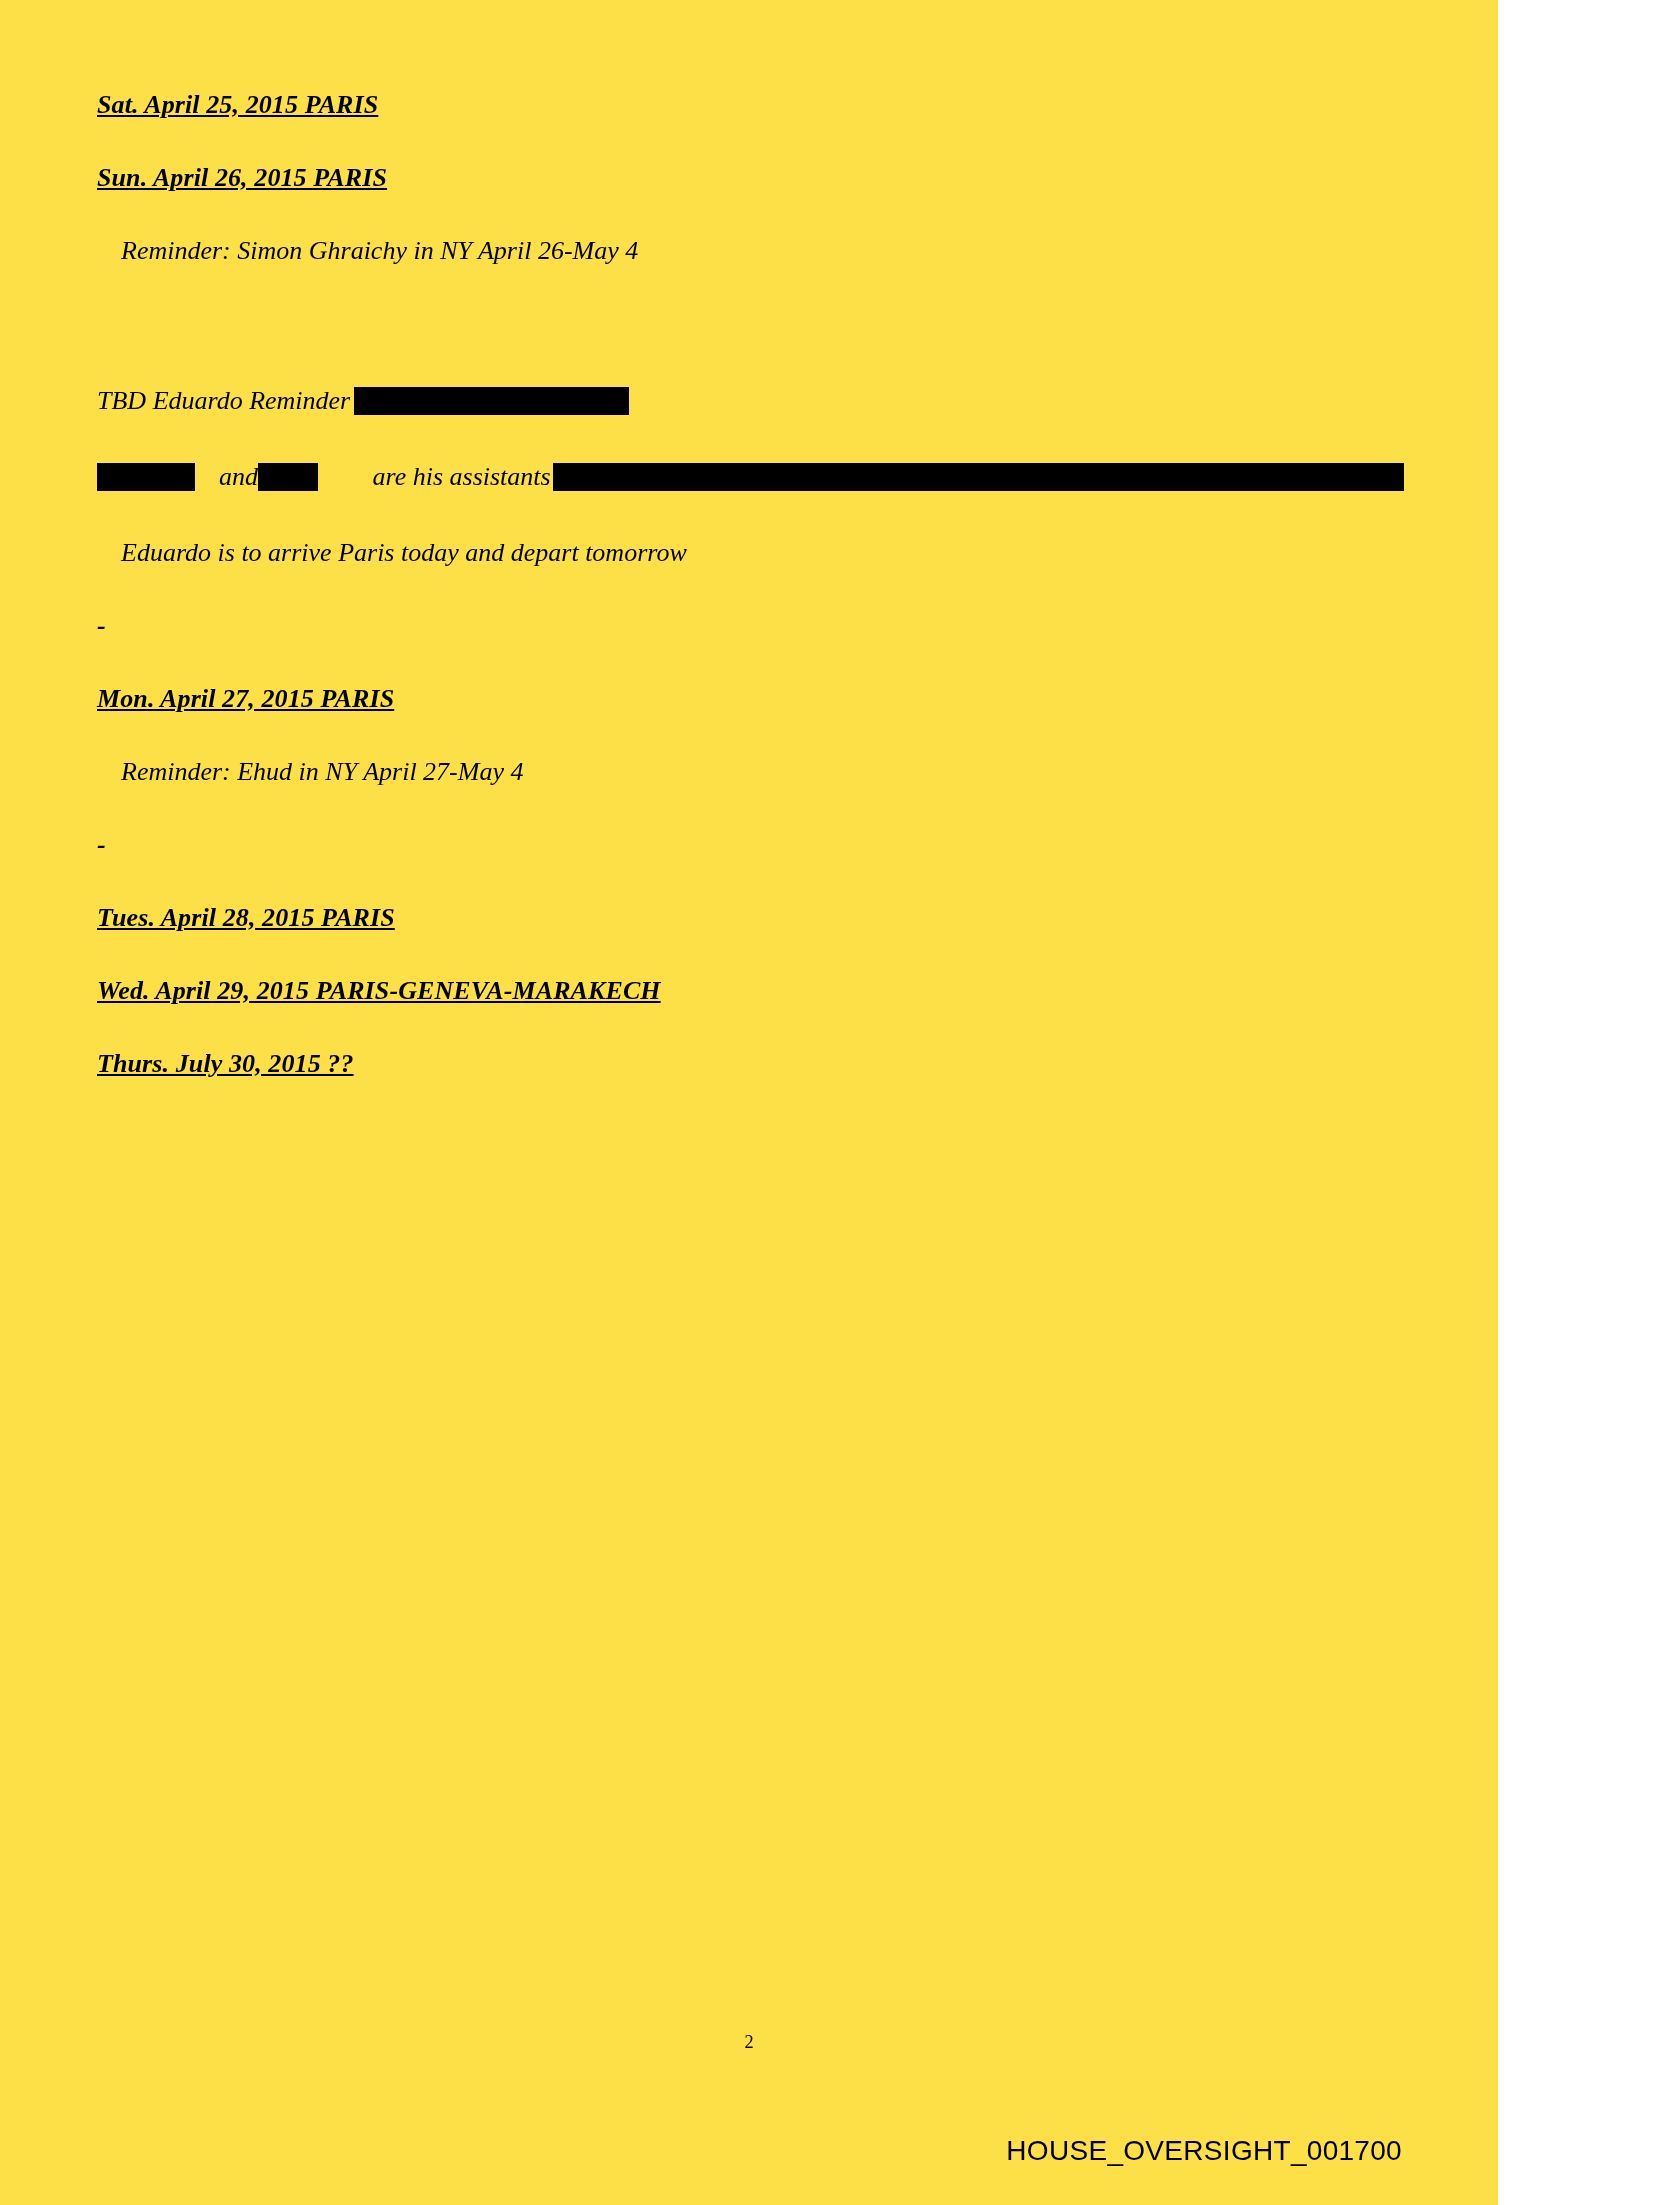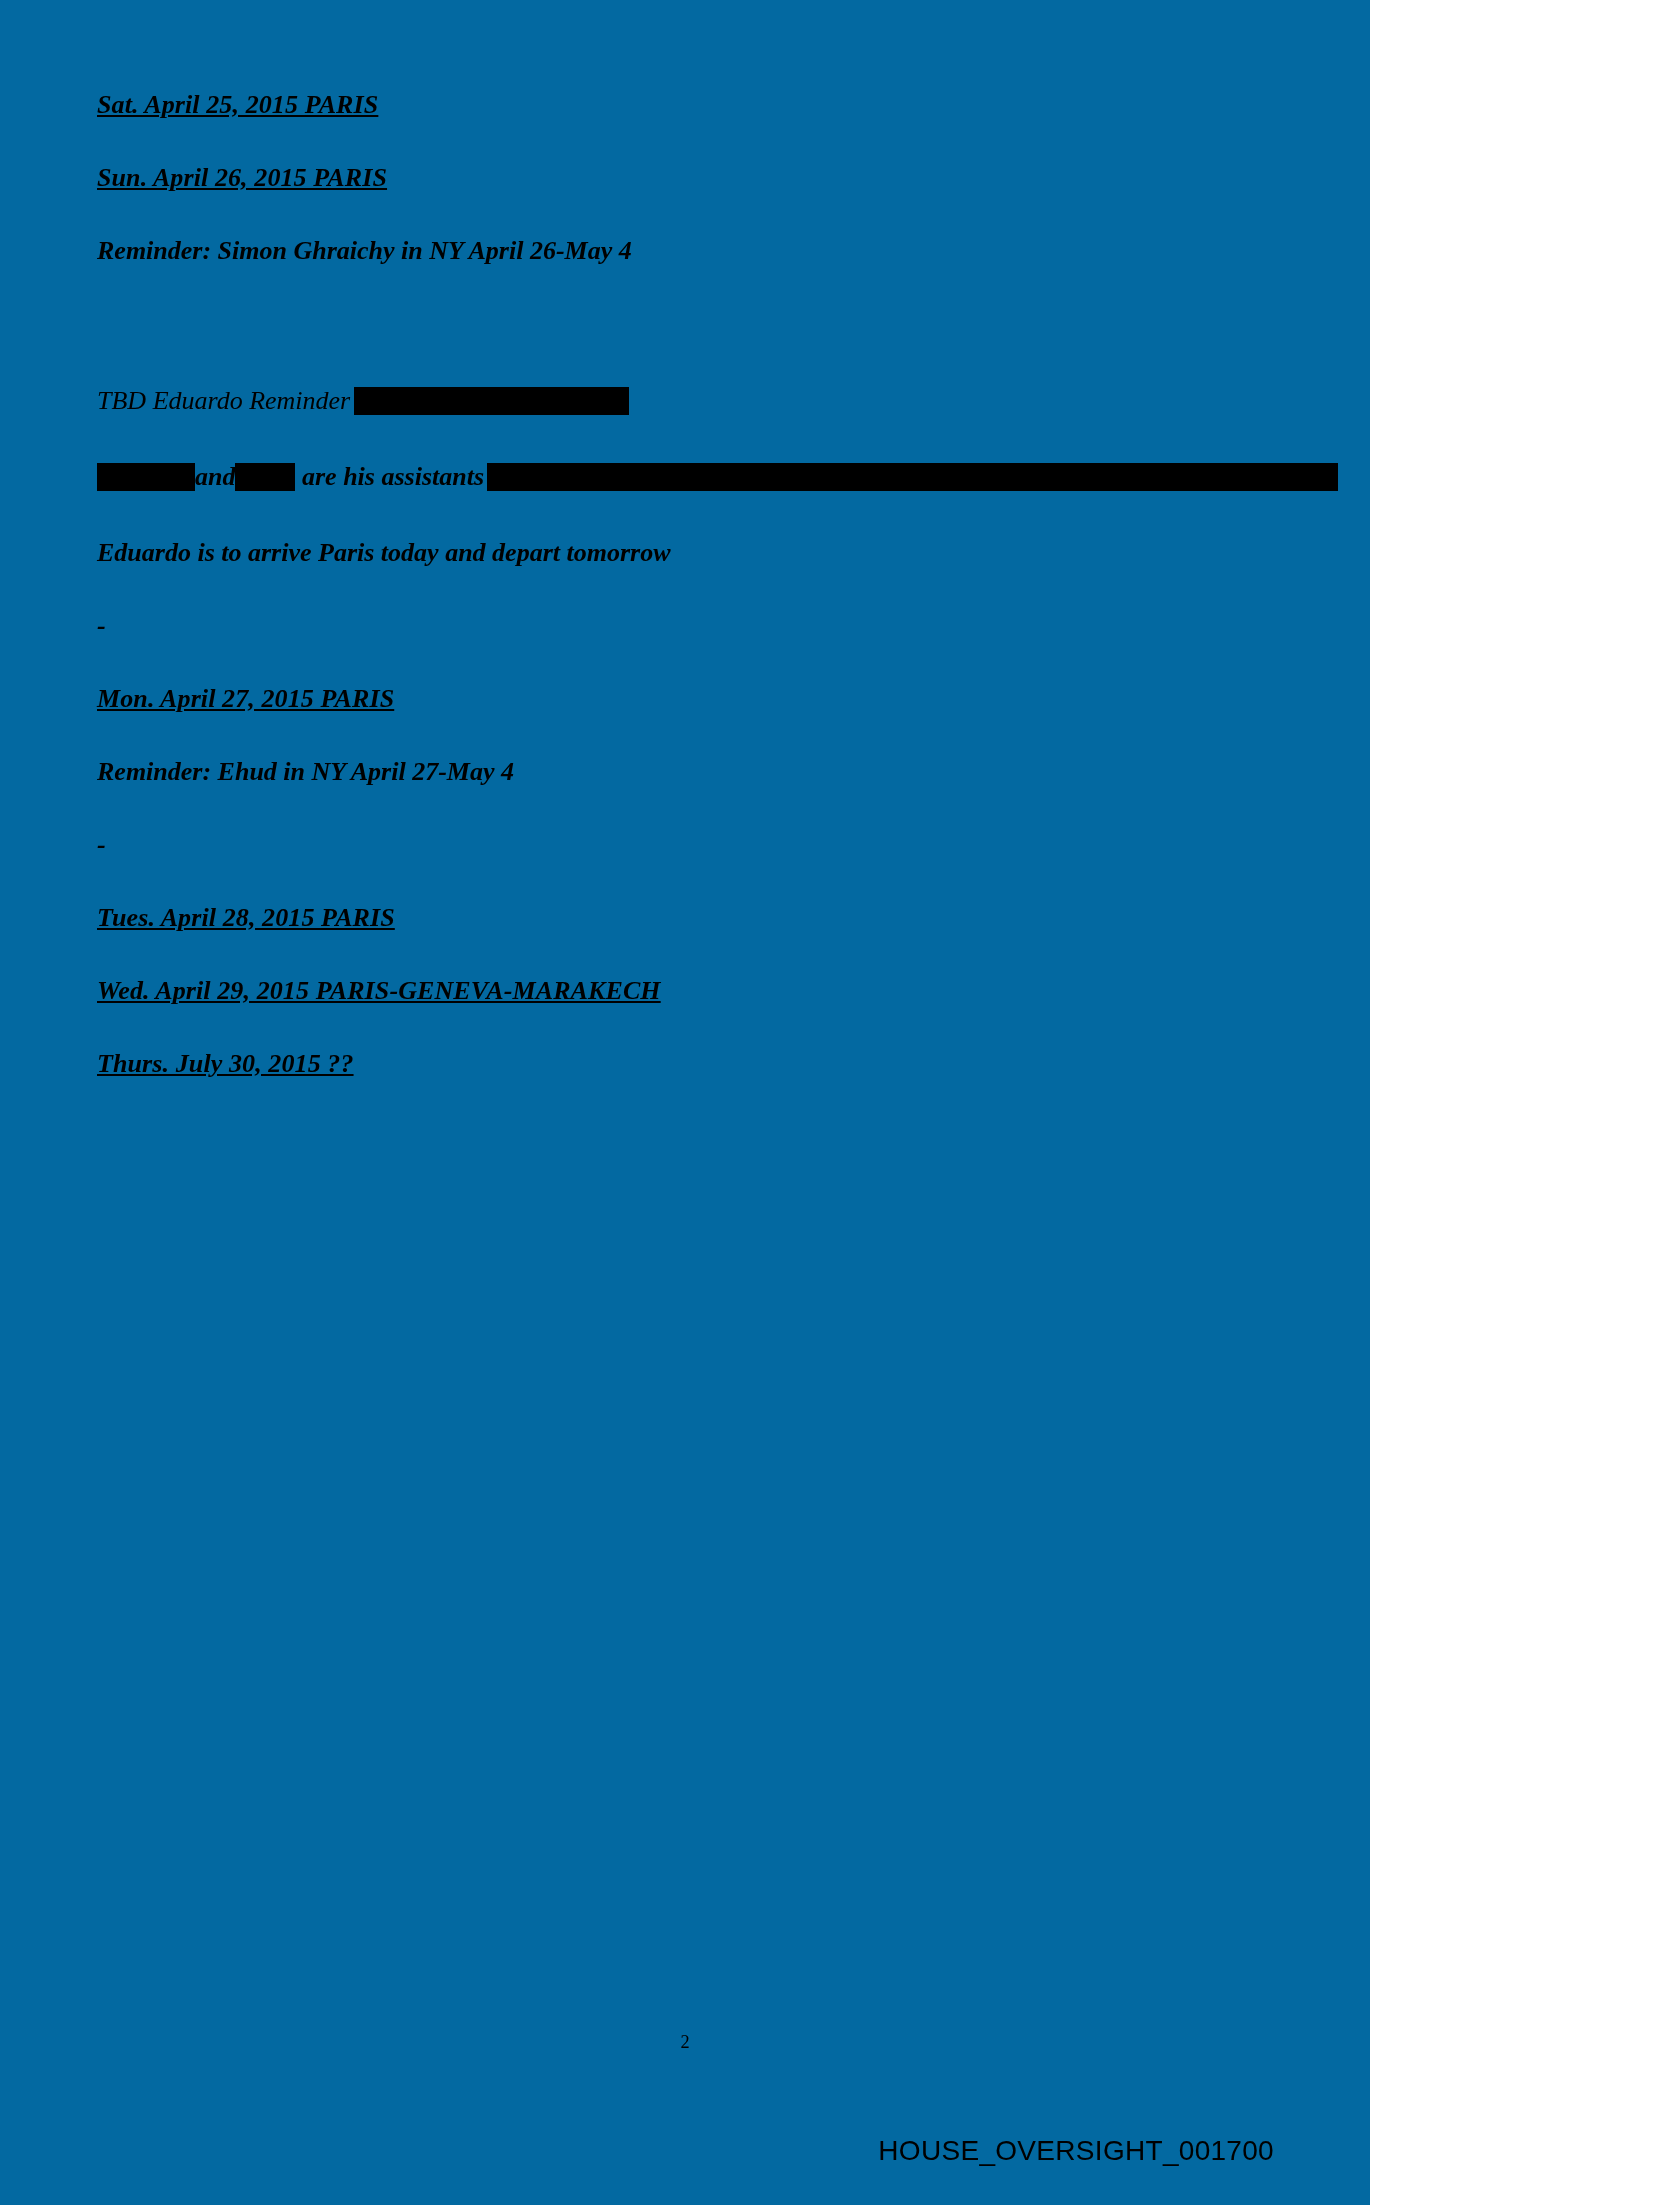--- a/index.html
+++ b/index.html
@@ -6,23 +6,23 @@
     margin: 0;
     padding: 0;
     background: #ffffff;
   }
   body {
     font-family: "Liberation Serif", serif;
     color: #000000;
   }
   .page {
     position: relative;
-    width: 1370px;
+    width: 1498px;
     height: 2205px;
-    background: #0369a1;
+    background: #fde047;
     box-sizing: border-box;
     overflow: hidden;
   }
   .body-area {
     position: absolute;
     left: 97px;
     top: 92px;
     width: 1427px;
   }
   .line {
@@ -31,21 +31,22 @@
     line-height: 1.0;
     margin: 0 0 47px 0;
     white-space: nowrap;
   }
   .heading {
     font-weight: bold;
     text-decoration: underline;
     letter-spacing: 0.1px;
   }
   .plain {
-    font-weight: bold;
+    font-weight: normal;
+    margin-left: 24px;
   }
   .gap-large {
     margin-bottom: 124px;
   }
   .gap-medium {
     margin-bottom: 72px;
   }
   .tbd-label {
     font-weight: normal;
     font-style: italic;

